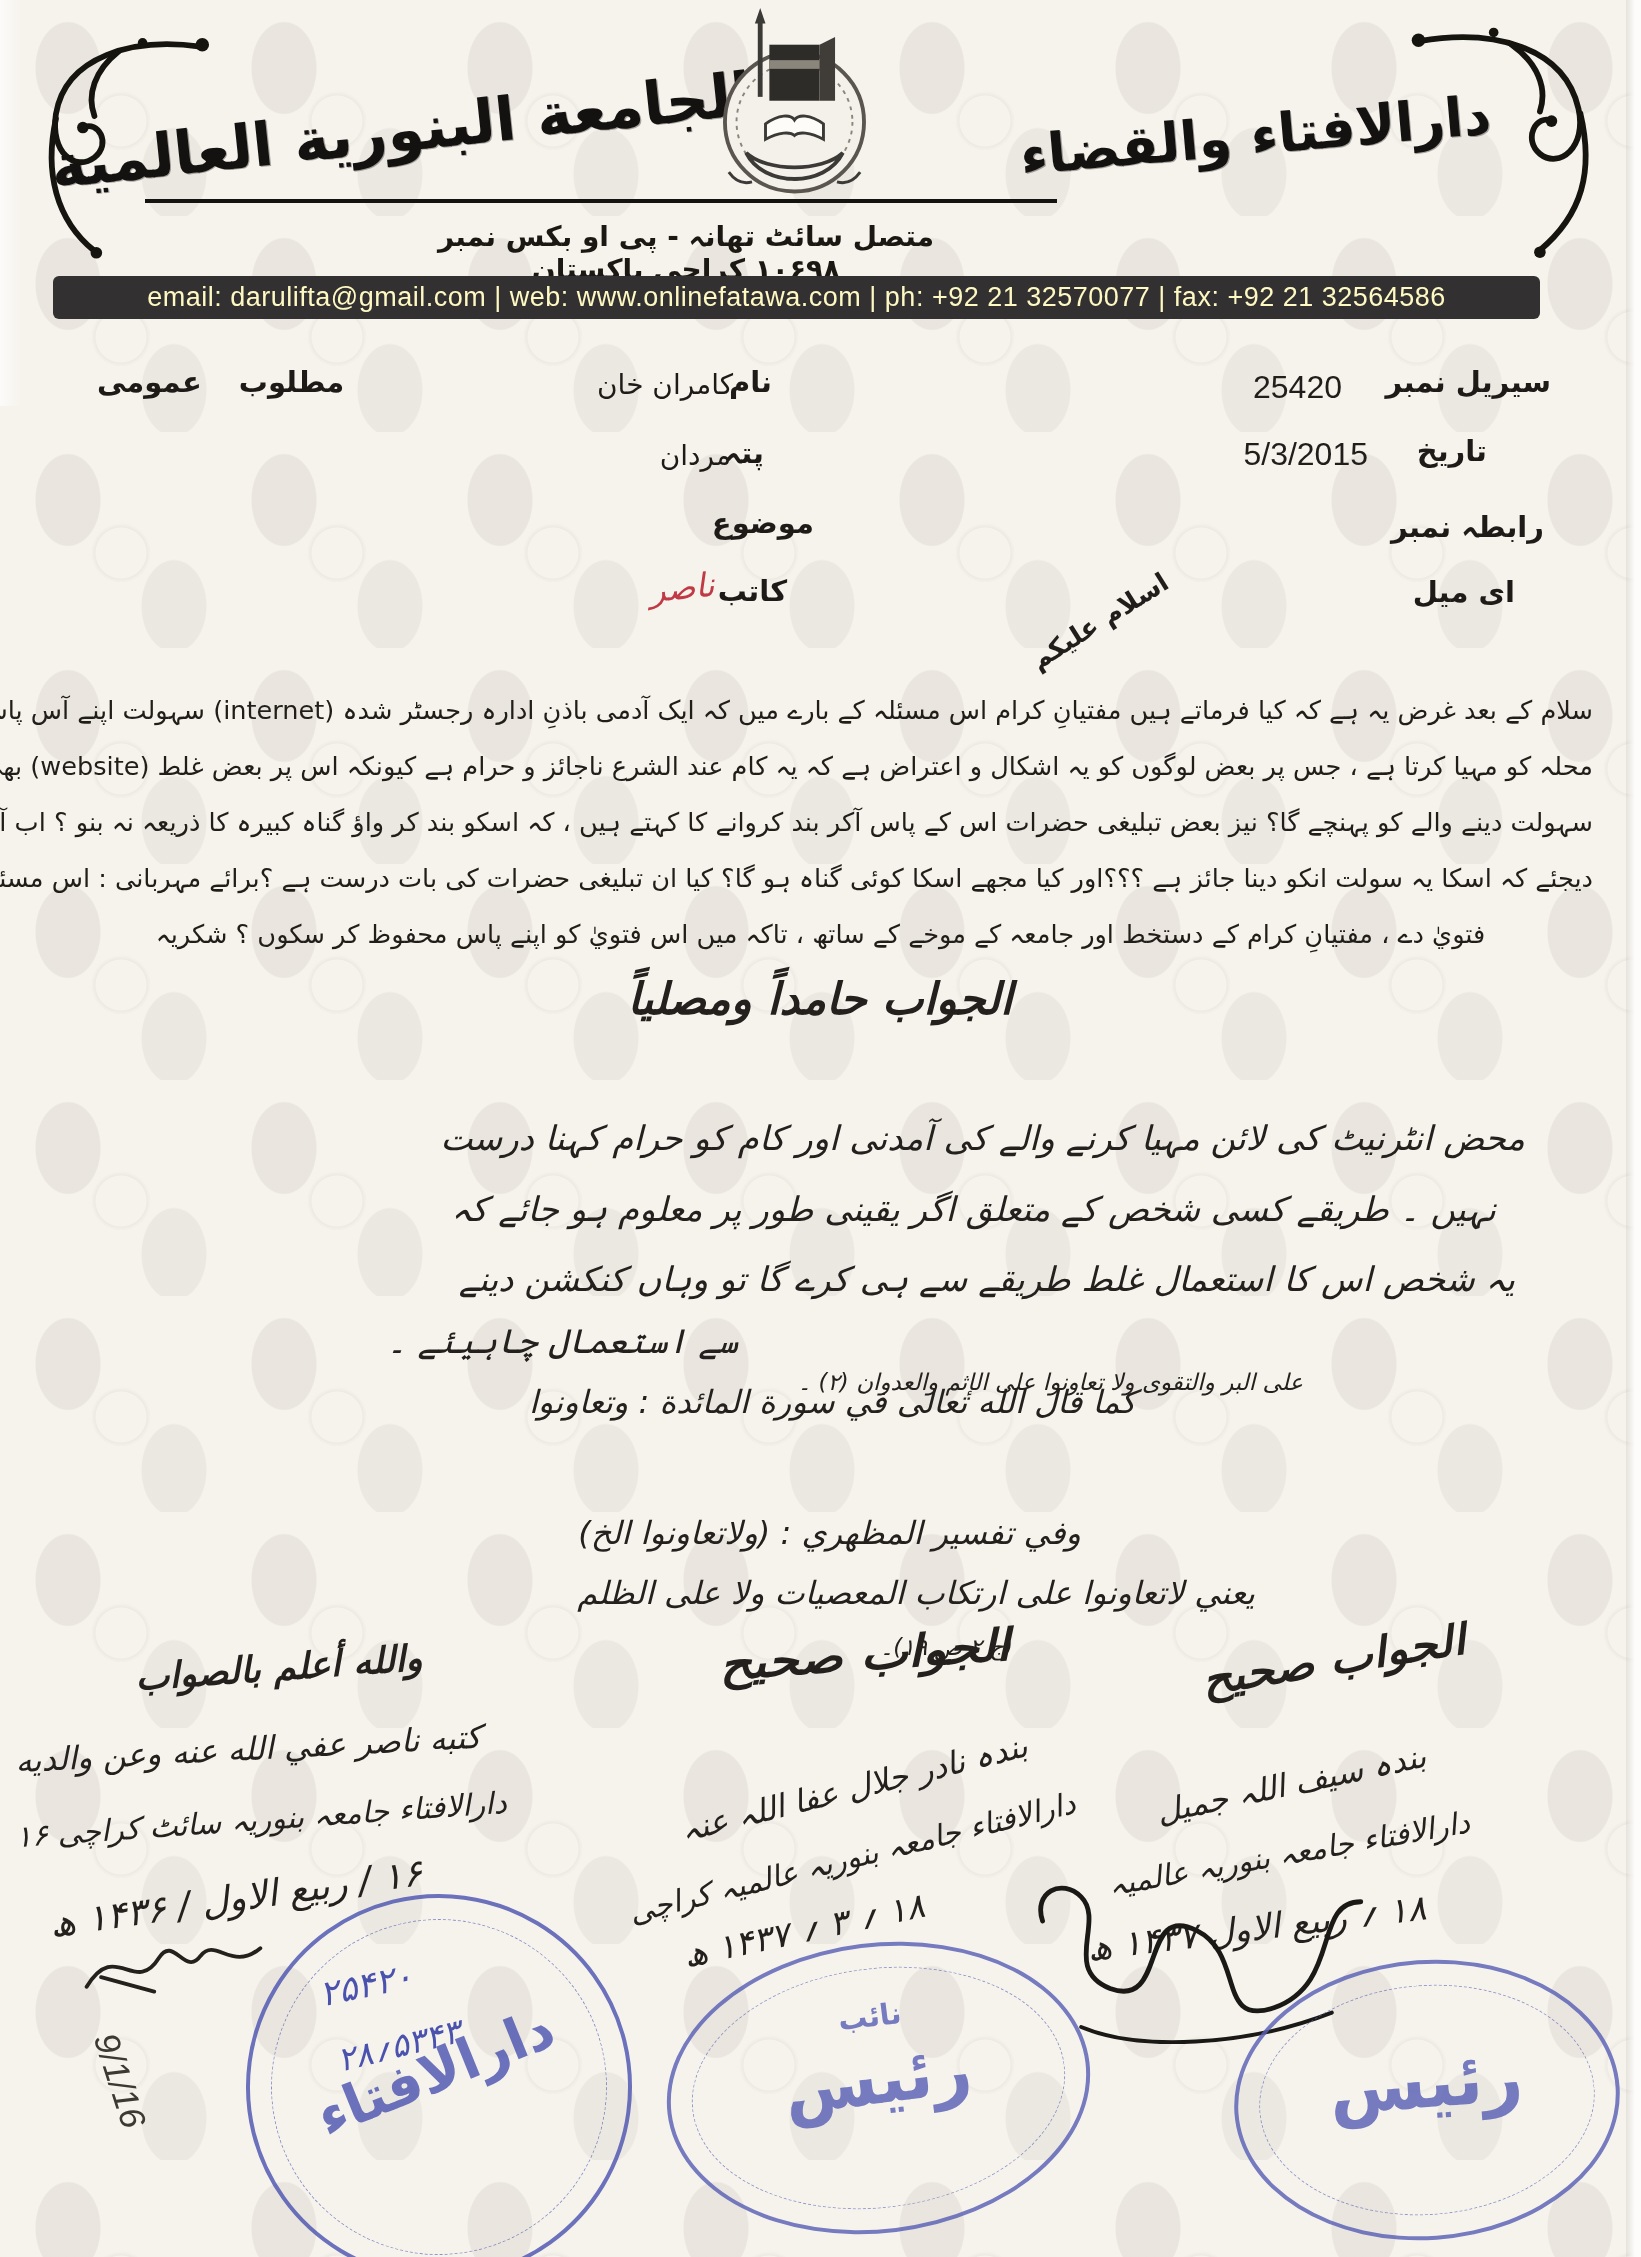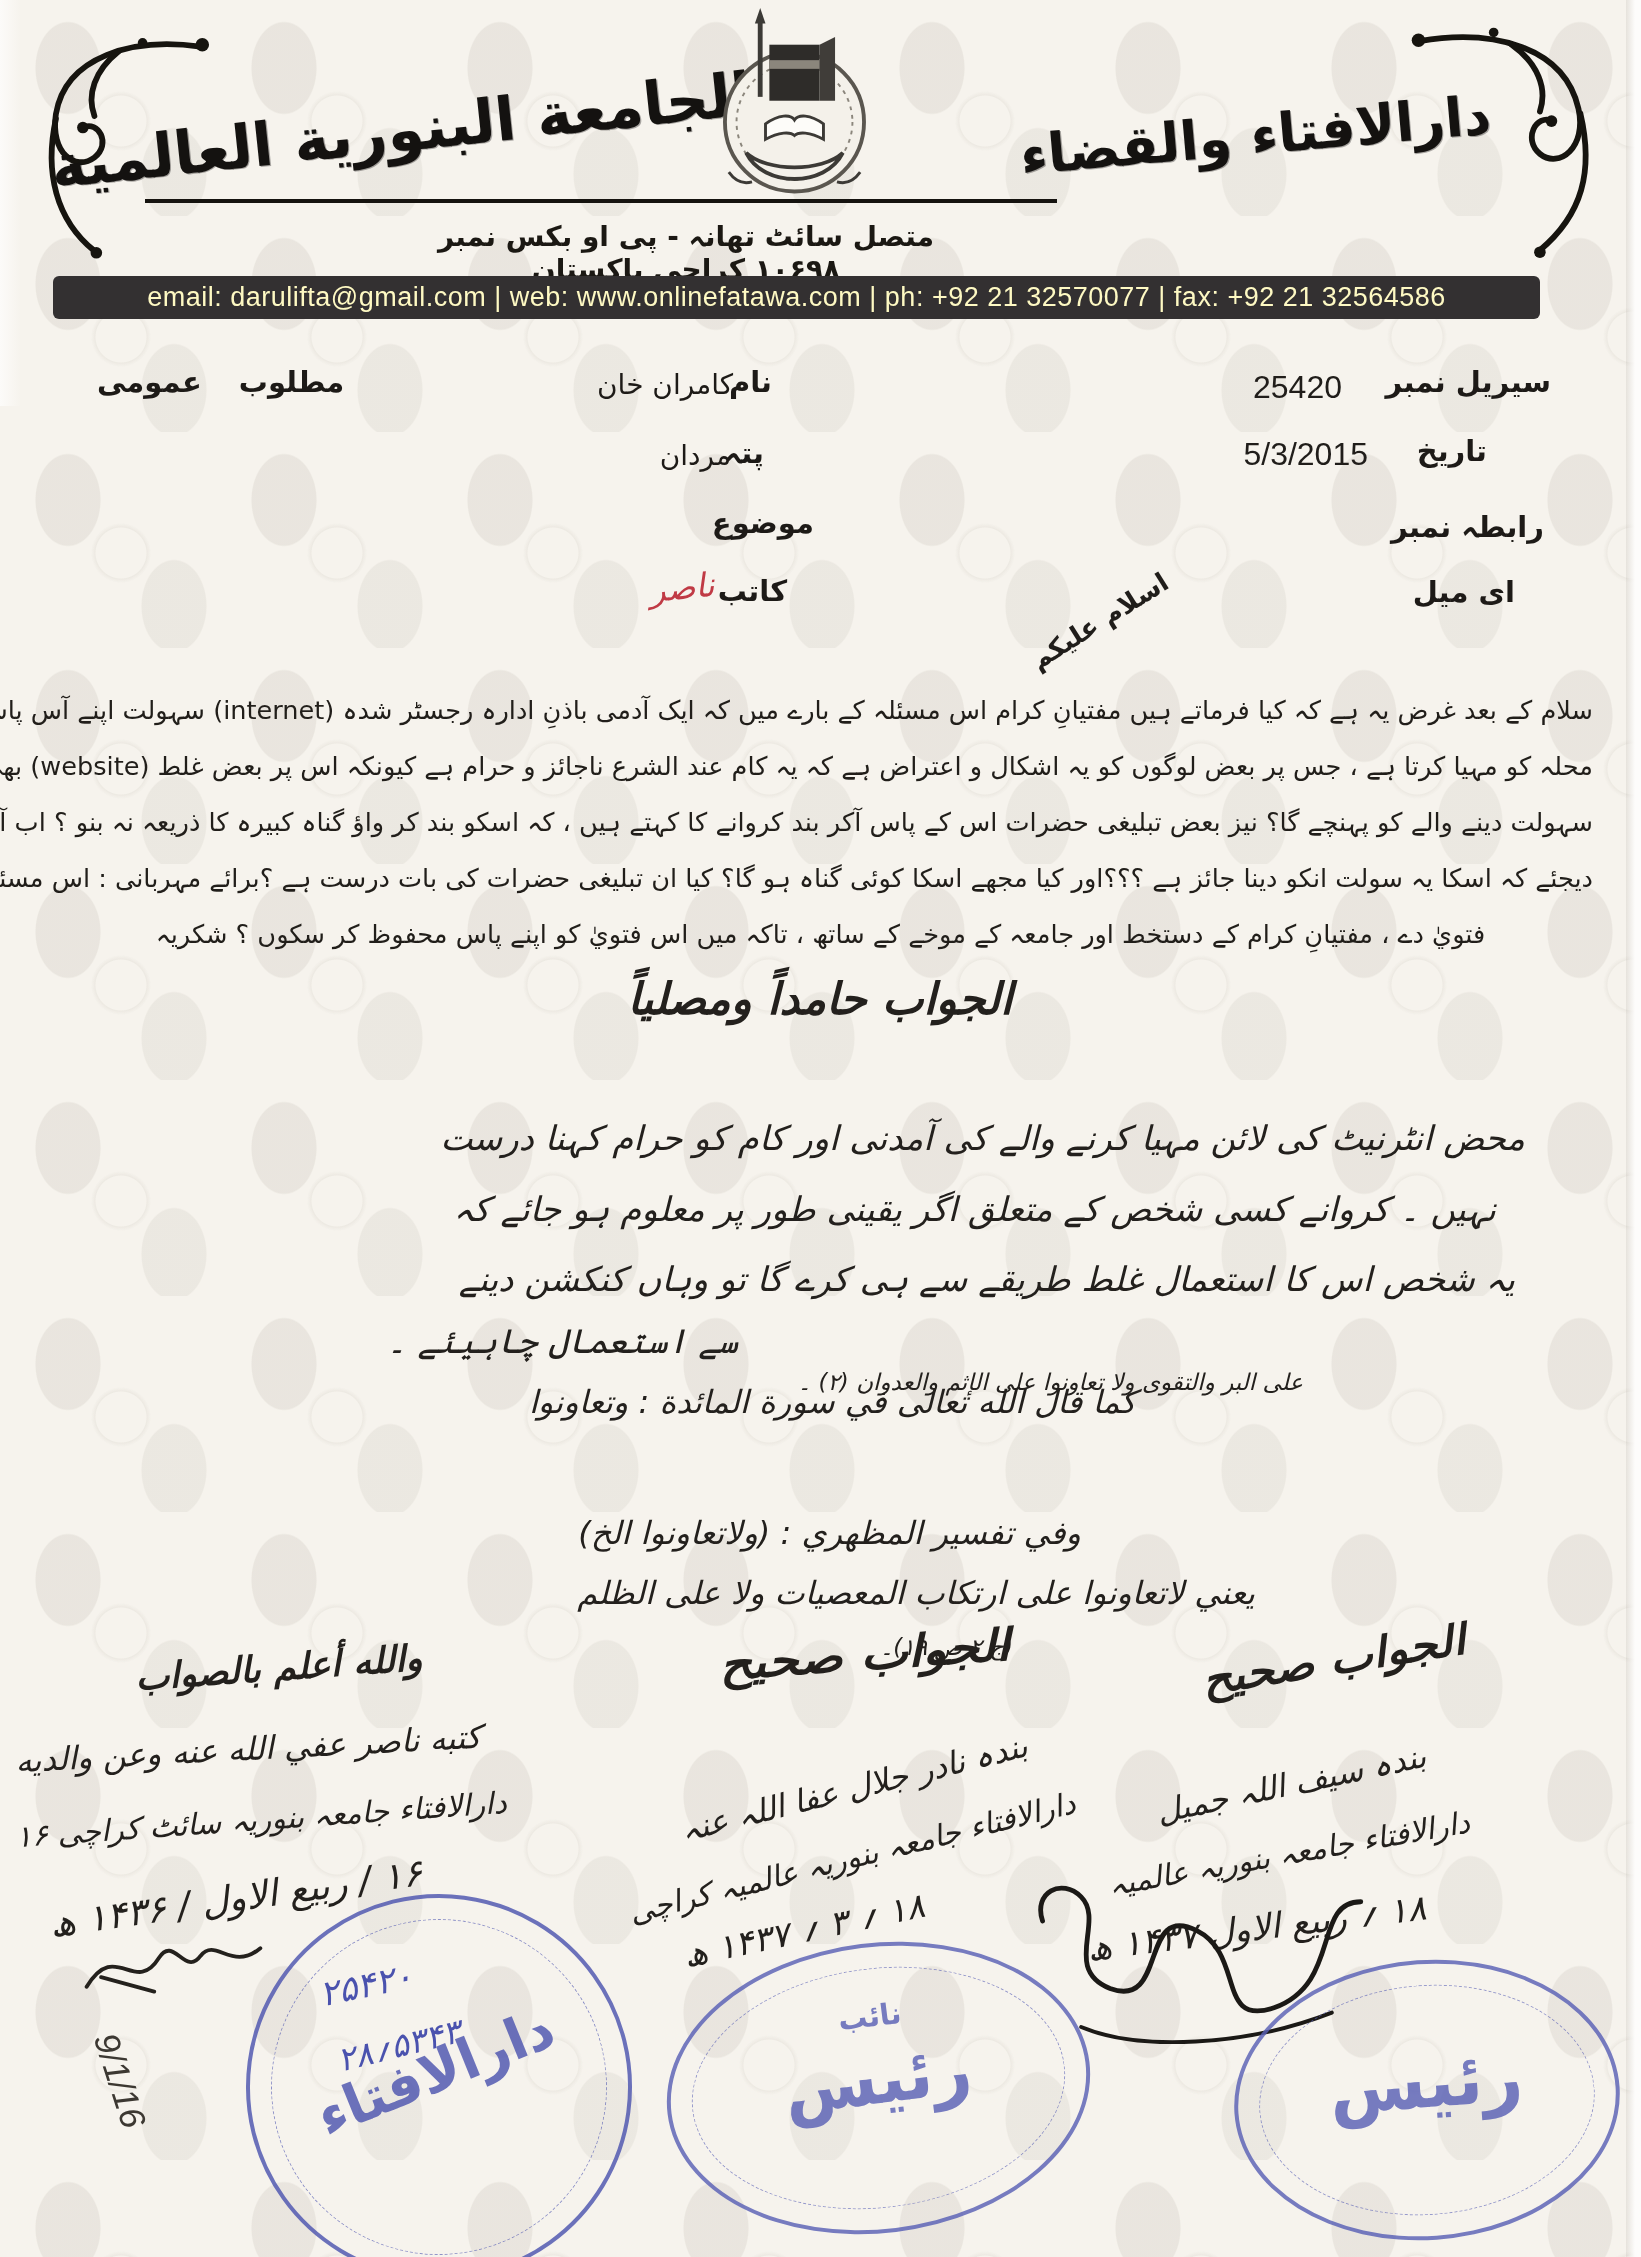--- a/index.html
+++ b/index.html
@@ -137,21 +137,21 @@
 
   <div class="abs urdu q-par" style="top:693px;">سلام کے بعد غرض یہ ہے کہ کیا فرماتے ہیں مفتیانِ کرام اس مسئلہ کے بارے میں کہ ایک آدمی باذنِ ادارہ رجسٹر شدہ (internet) سہولت اپنے آس پاس اہل</div>
   <div class="abs urdu q-par" style="top:749px;">محلہ کو مہیا کرتا ہے ، جس پر بعض لوگوں کو یہ اشکال و اعتراض ہے کہ یہ کام عند الشرع ناجائز و حرام ہے کیونکہ اس پر بعض غلط (website) بھی دیکھتے ہیں جسکا گناہ</div>
   <div class="abs urdu q-par" style="top:805px;">سہولت دینے والے کو پہنچے گا؟ نیز بعض تبلیغی حضرات اس کے پاس آکر بند کروانے کا کہتے ہیں ، کہ اسکو بند کر واؤ گناہ کبیرہ کا ذریعہ نہ بنو ؟ اب آپ حضرات بتا</div>
   <div class="abs urdu q-par" style="top:861px;">دیجئے کہ اسکا یہ سولت انکو دینا جائز ہے ؟؟؟اور کیا مجھے اسکا کوئی گناہ ہو گا؟ کیا ان تبلیغی حضرات کی بات درست ہے ؟برائے مہربانی : اس مسئلہ کے بارے میں</div>
   <div class="abs urdu q-par" style="top:917px;text-align:center;text-align-last:center;">فتويٰ دے ، مفتیانِ کرام کے دستخط اور جامعہ کے موخے کے ساتھ ، تاکہ میں اس فتويٰ کو اپنے پاس محفوظ کر سکوں ؟ شکریہ</div>
 
   <div class="abs urdu hand" style="left:434px;top:973px;width:772px;text-align:center;font-size:44px;font-weight:bold;">الجواب حامداً ومصلياً</div>
 
   <div class="abs urdu hand hw-line" style="right:116px;top:1118px;">محض انٹرنیٹ کی لائن مہیا کرنے والے کی آمدنی اور کام کو حرام کہنا درست</div>
-  <div class="abs urdu hand hw-line" style="right:145px;top:1189px;">نہیں ۔ کروانے کسی شخص کے متعلق اگر یقینی طور پر معلوم ہو جائے کہ</div>
+  <div class="abs urdu hand hw-line" style="right:145px;top:1189px;">نہیں ۔ طریقے کسی شخص کے متعلق اگر یقینی طور پر معلوم ہو جائے کہ</div>
   <div class="abs urdu hand hw-line" style="right:126px;top:1259px;">یہ شخص اس کا استعمال غلط طریقے سے ہی کرے گا تو وہاں کنکشن دینے</div>
   <div class="abs urdu hand hw-line" style="right:903px;top:1321px;">سے استعمال چاہیئے ۔</div>
 
   <div class="abs urdu hand hw-line" style="right:505px;top:1383px;font-size:32px;">كما قال الله تعالى في سورة المائدة : وتعاونوا</div>
   <div class="abs urdu hand hw-line" style="right:338px;top:1369px;font-size:23px;">على البر والتقوى ولا تعاونوا على الإثم والعدوان (٢) ۔</div>
   <div class="abs urdu hand hw-line" style="right:386px;top:1574px;font-size:32px;">يعني لاتعاونوا على ارتكاب المعصيات ولا على الظلم</div>
   <div class="abs urdu hand hw-line" style="right:560px;top:1514px;font-size:32px;">وفي تفسير المظهري : (ولاتعاونوا الخ)</div>
   <div class="abs urdu hand hw-line" style="right:628px;top:1634px;font-size:23px;">(ج ٢ ص ١٩)۔</div>
 
   <div class="abs urdu hand nowrap" style="left:135px;top:1647px;font-size:36px;font-weight:bold;transform:rotate(-4deg);">والله أعلم بالصواب</div>

